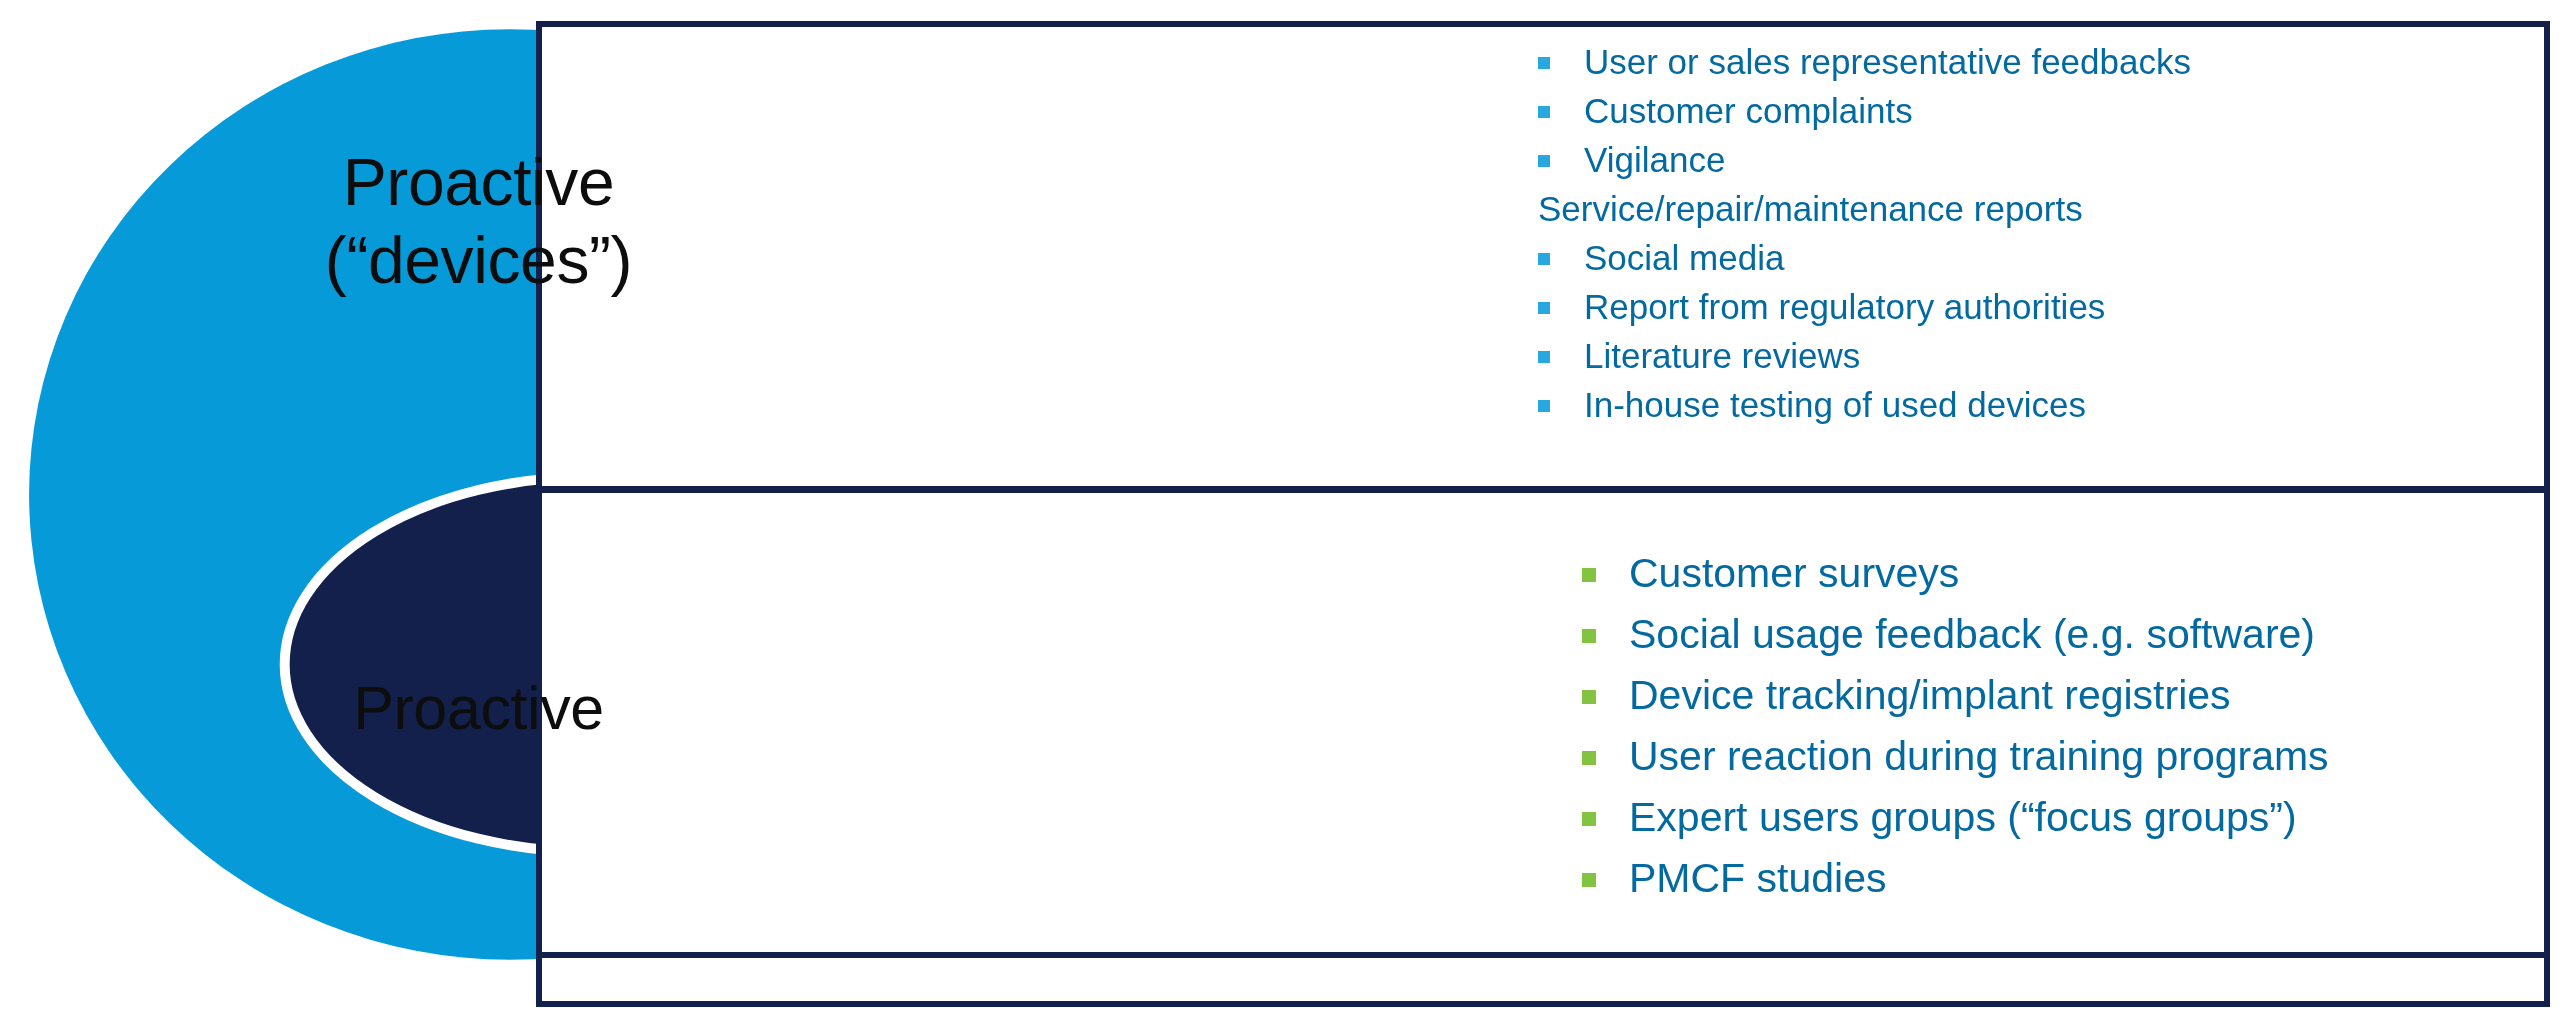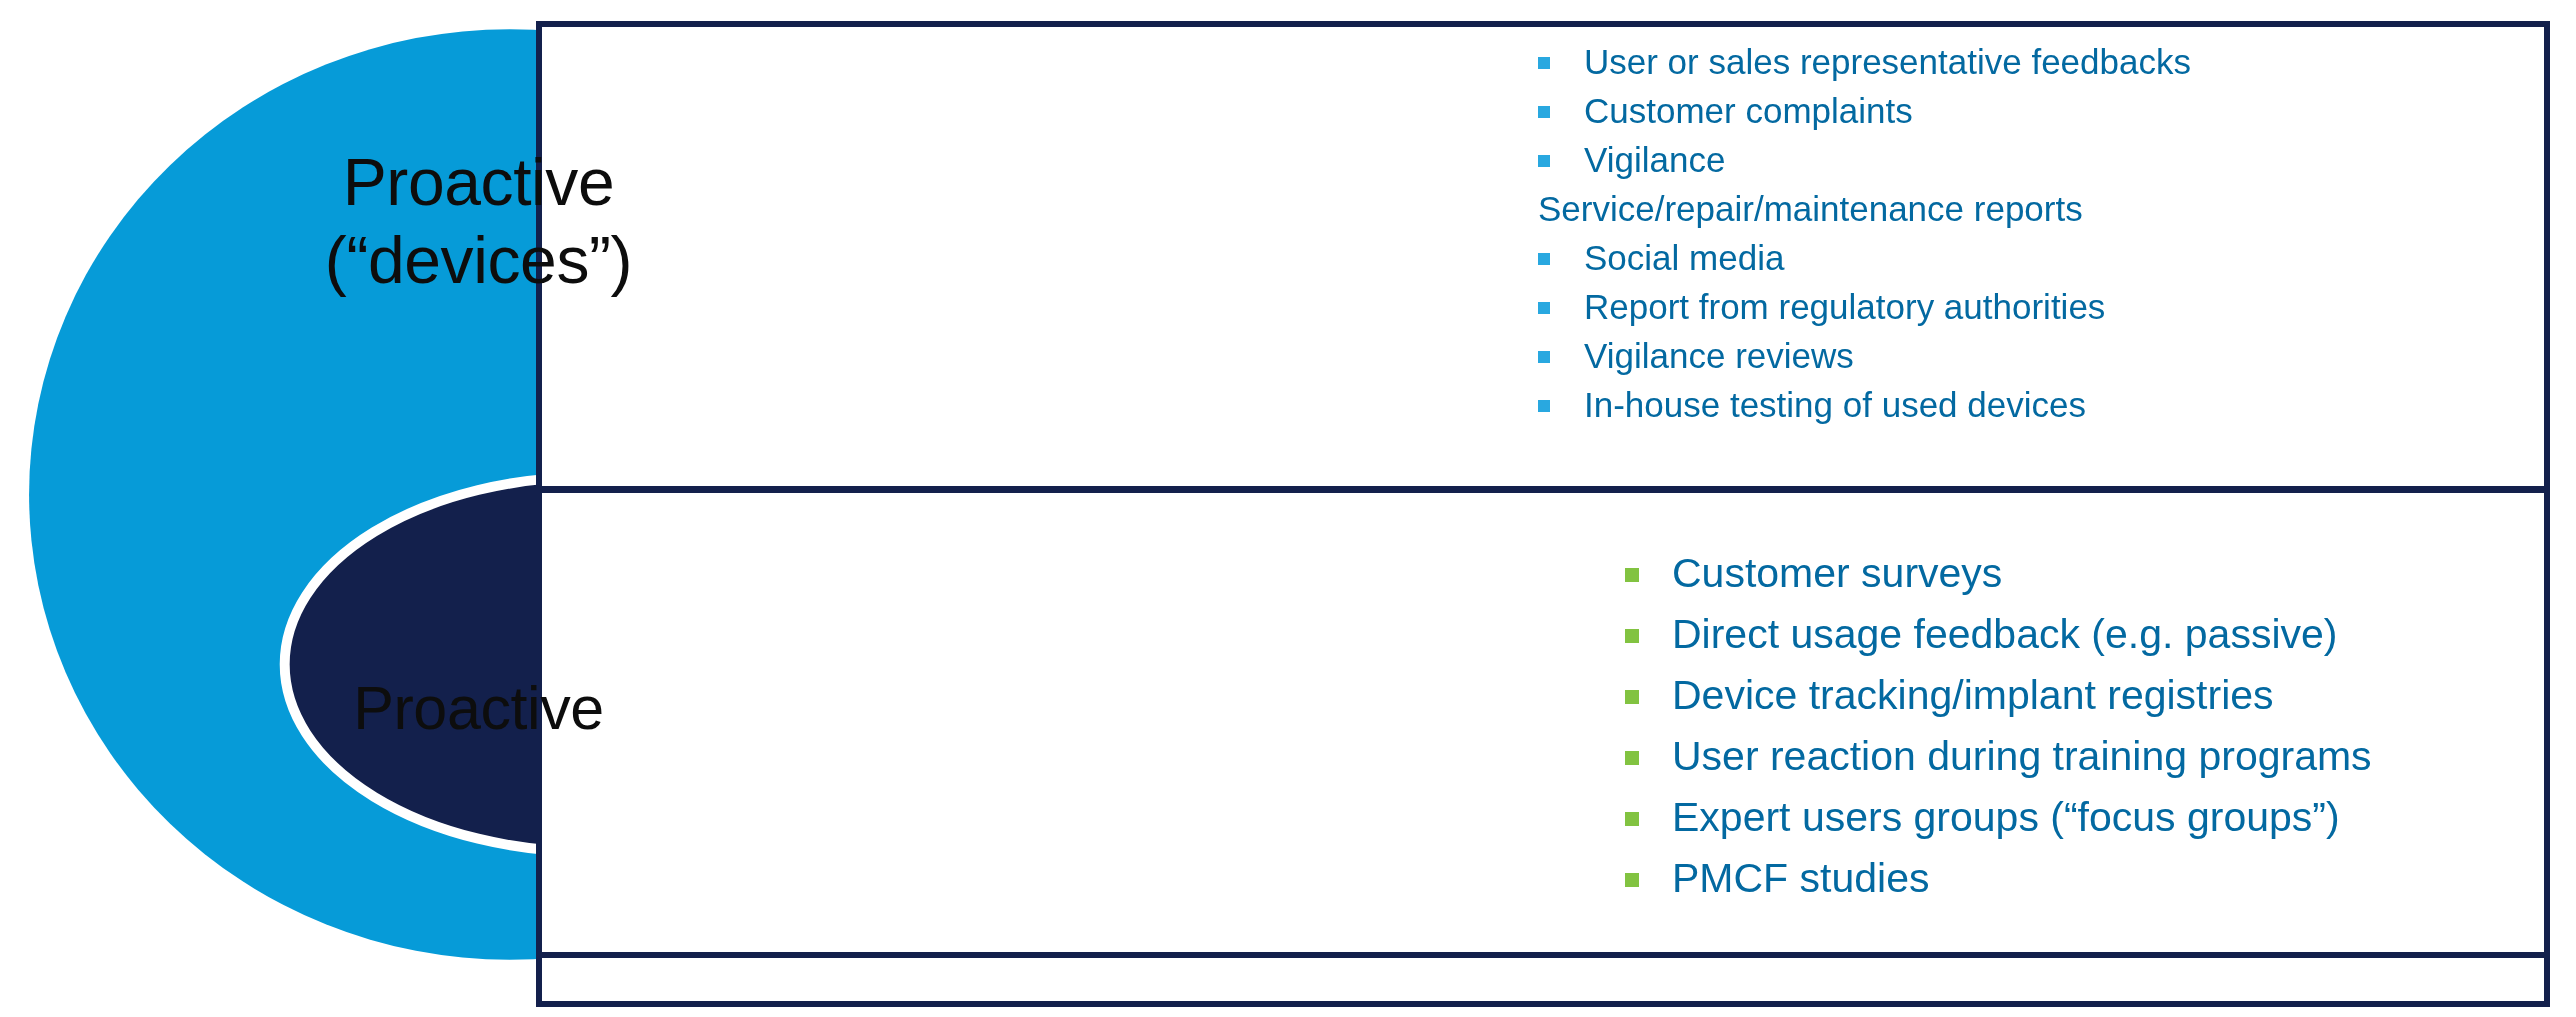--- a/index.html
+++ b/index.html
@@ -55,21 +55,21 @@
   
   #list-reactive{left:1538px;top:37px;}
   #list-reactive li{font-size:35px;line-height:49px;padding-left:46px;}
   #list-reactive li .mark{
     left:0px;top:20px;width:11.5px;height:11.5px;background:#29A8E0;
   }
   
   #list-reactive li.nobullet{padding-left:0px;}
 
   
-  #list-proactive{left:1625px;top:543px;}
+  #list-proactive{left:1582px;top:543px;}
   #list-proactive li{font-size:41px;line-height:61px;padding-left:47px;}
   #list-proactive li .mark{
     left:0px;top:25px;width:13.8px;height:13.8px;background:#82C341;
   }
 </style>
 </head>
 <body>
 
 <svg id="circles" viewBox="0 0 3366 1330" width="2576" height="1018" aria-hidden="true">
 
@@ -105,42 +105,42 @@
   <li>
     <span class="mark"></span>
     <span class="txt">Social media</span>
   </li>
   <li>
     <span class="mark"></span>
     <span class="txt">Report from regulatory authorities</span>
   </li>
   <li>
     <span class="mark"></span>
-    <span class="txt">Vigilance reviews</span>
+    <span class="txt">Literature reviews</span>
   </li>
   <li>
     <span class="mark"></span>
     <span class="txt">In-house testing of used devices</span>
   </li>
 </ul>
 
 <div class="frame" id="row-proactive"></div>
 
 <div class="row-label" id="label-proactive">
   <span class="ln">Proactive</span>
 </div>
 
 <ul class="bullets" id="list-proactive">
   <li>
     <span class="mark"></span>
     <span class="txt">Customer surveys</span>
   </li>
   <li>
     <span class="mark"></span>
-    <span class="txt">Direct usage feedback (e.g. passive)</span>
+    <span class="txt">Social usage feedback (e.g. software)</span>
   </li>
   <li>
     <span class="mark"></span>
     <span class="txt">Device tracking/implant registries</span>
   </li>
   <li>
     <span class="mark"></span>
     <span class="txt">User reaction during training programs</span>
   </li>
   <li>

